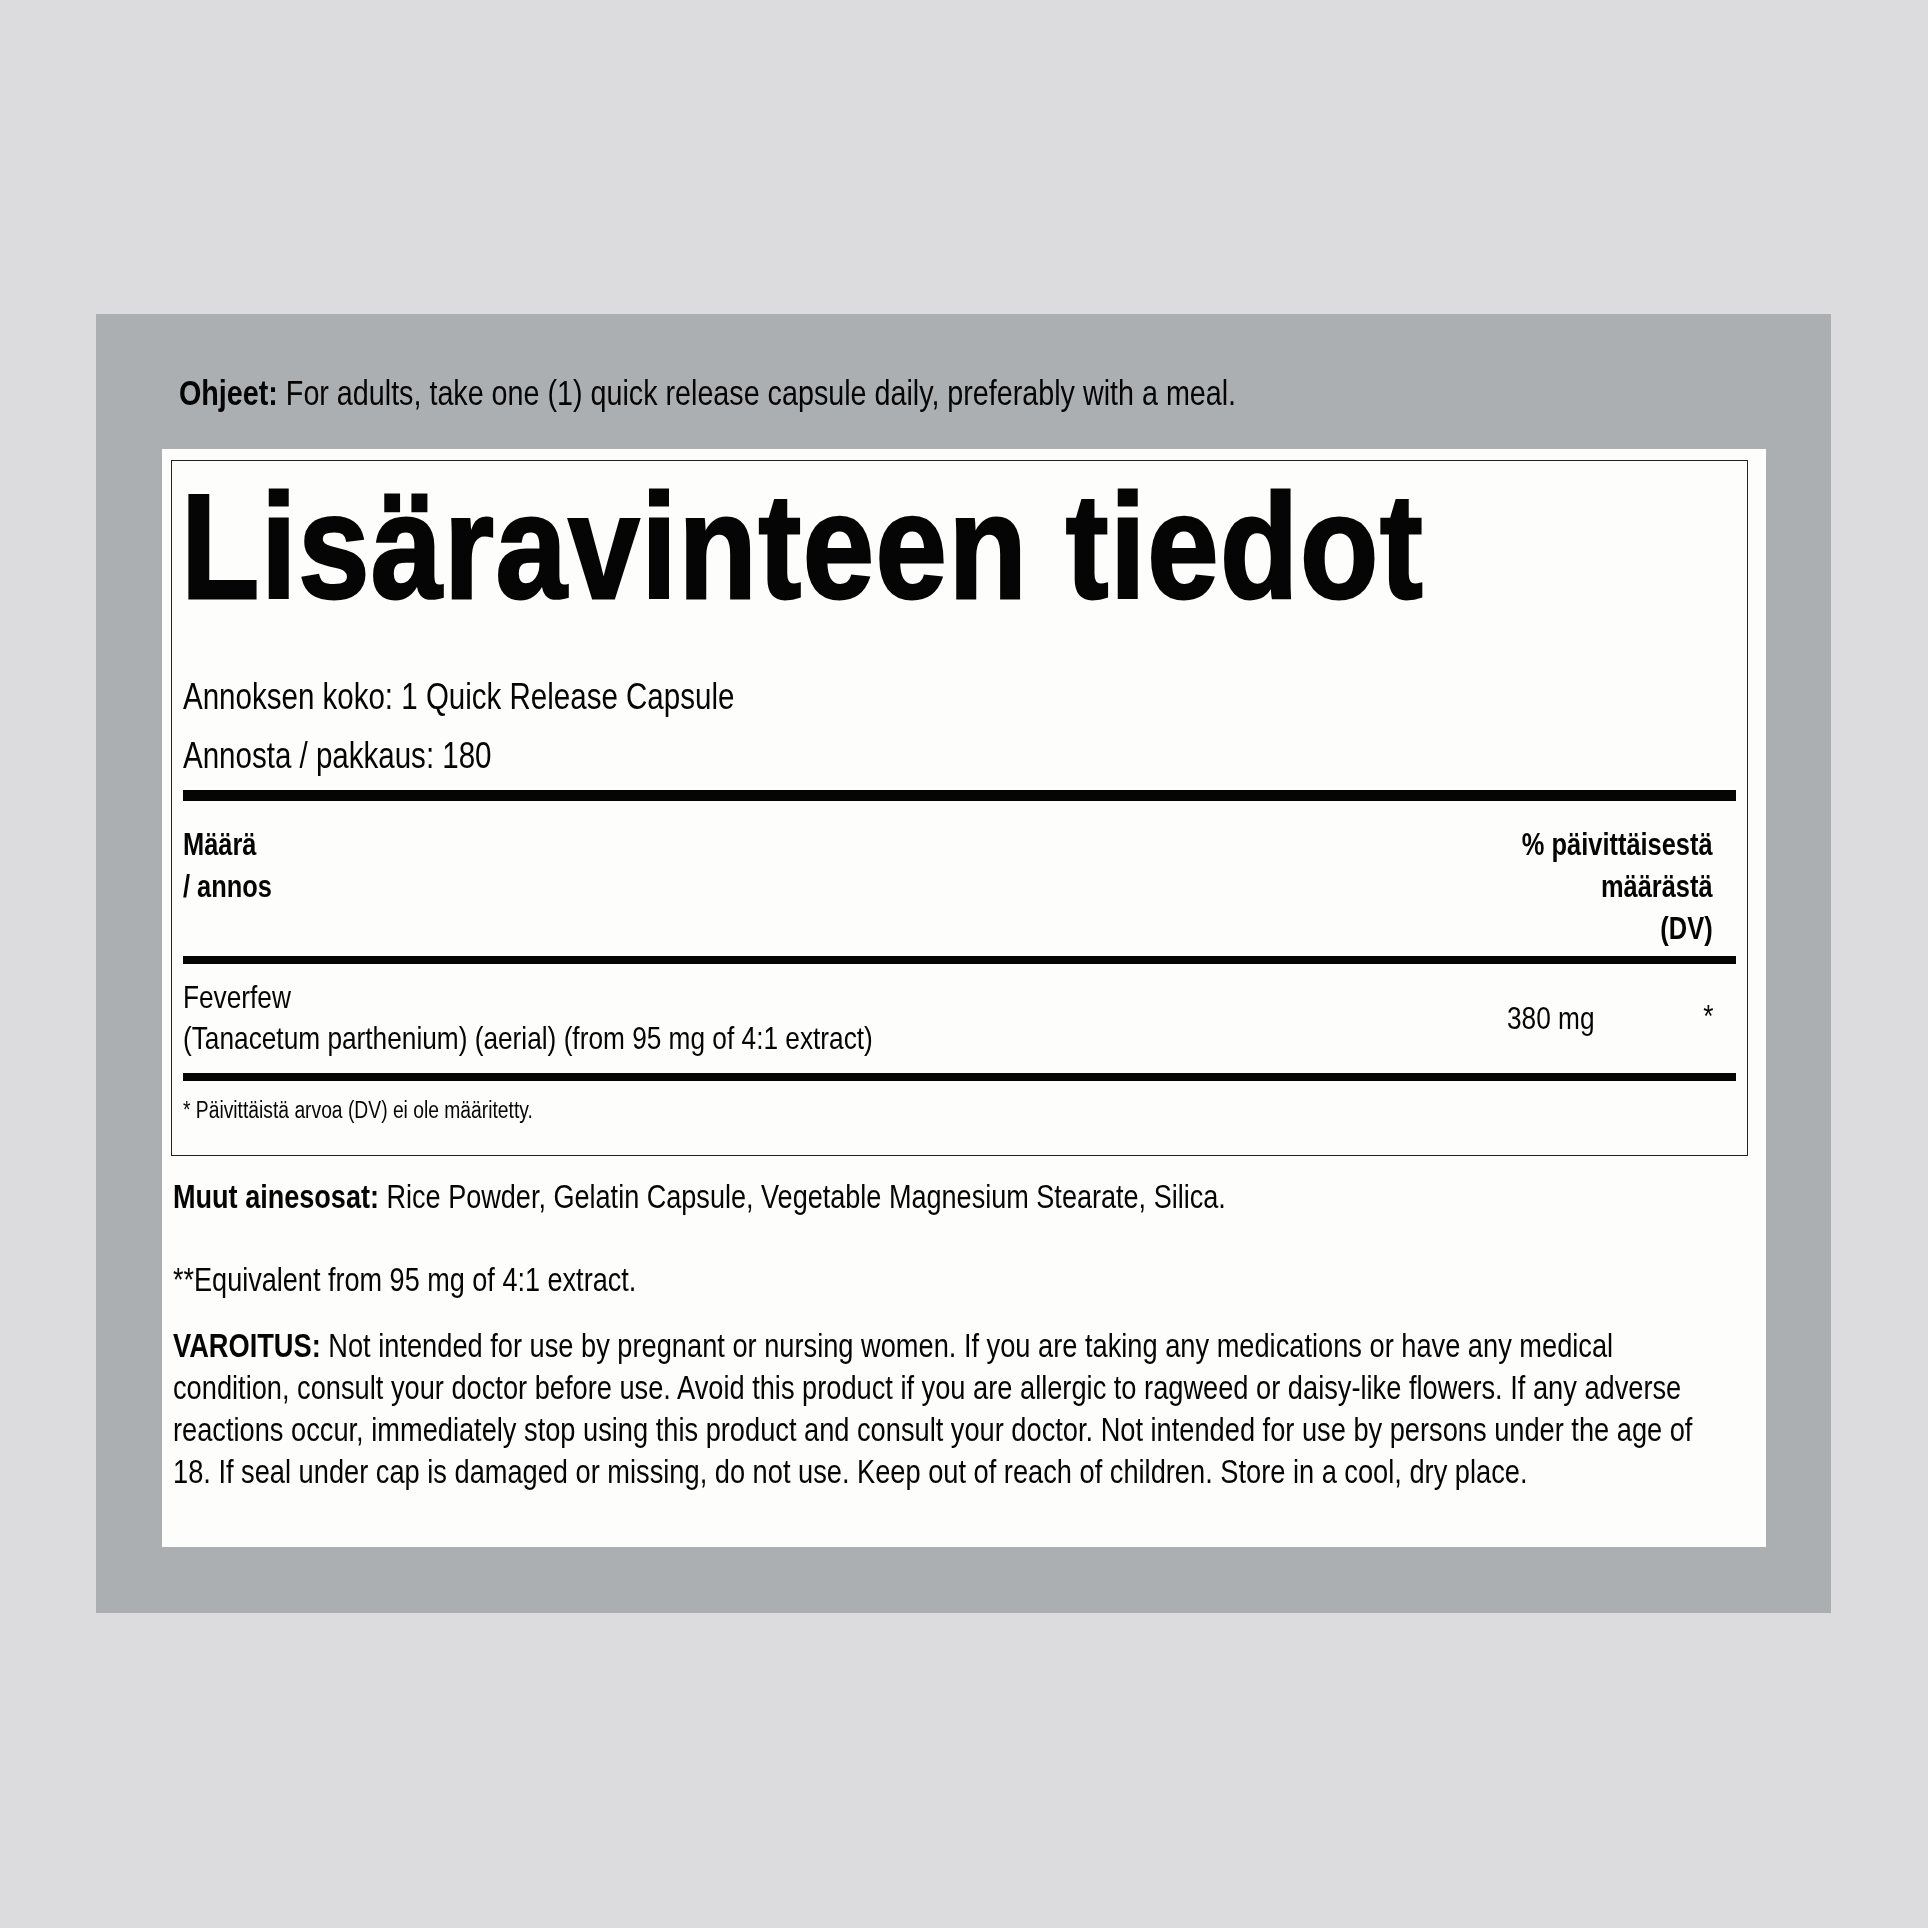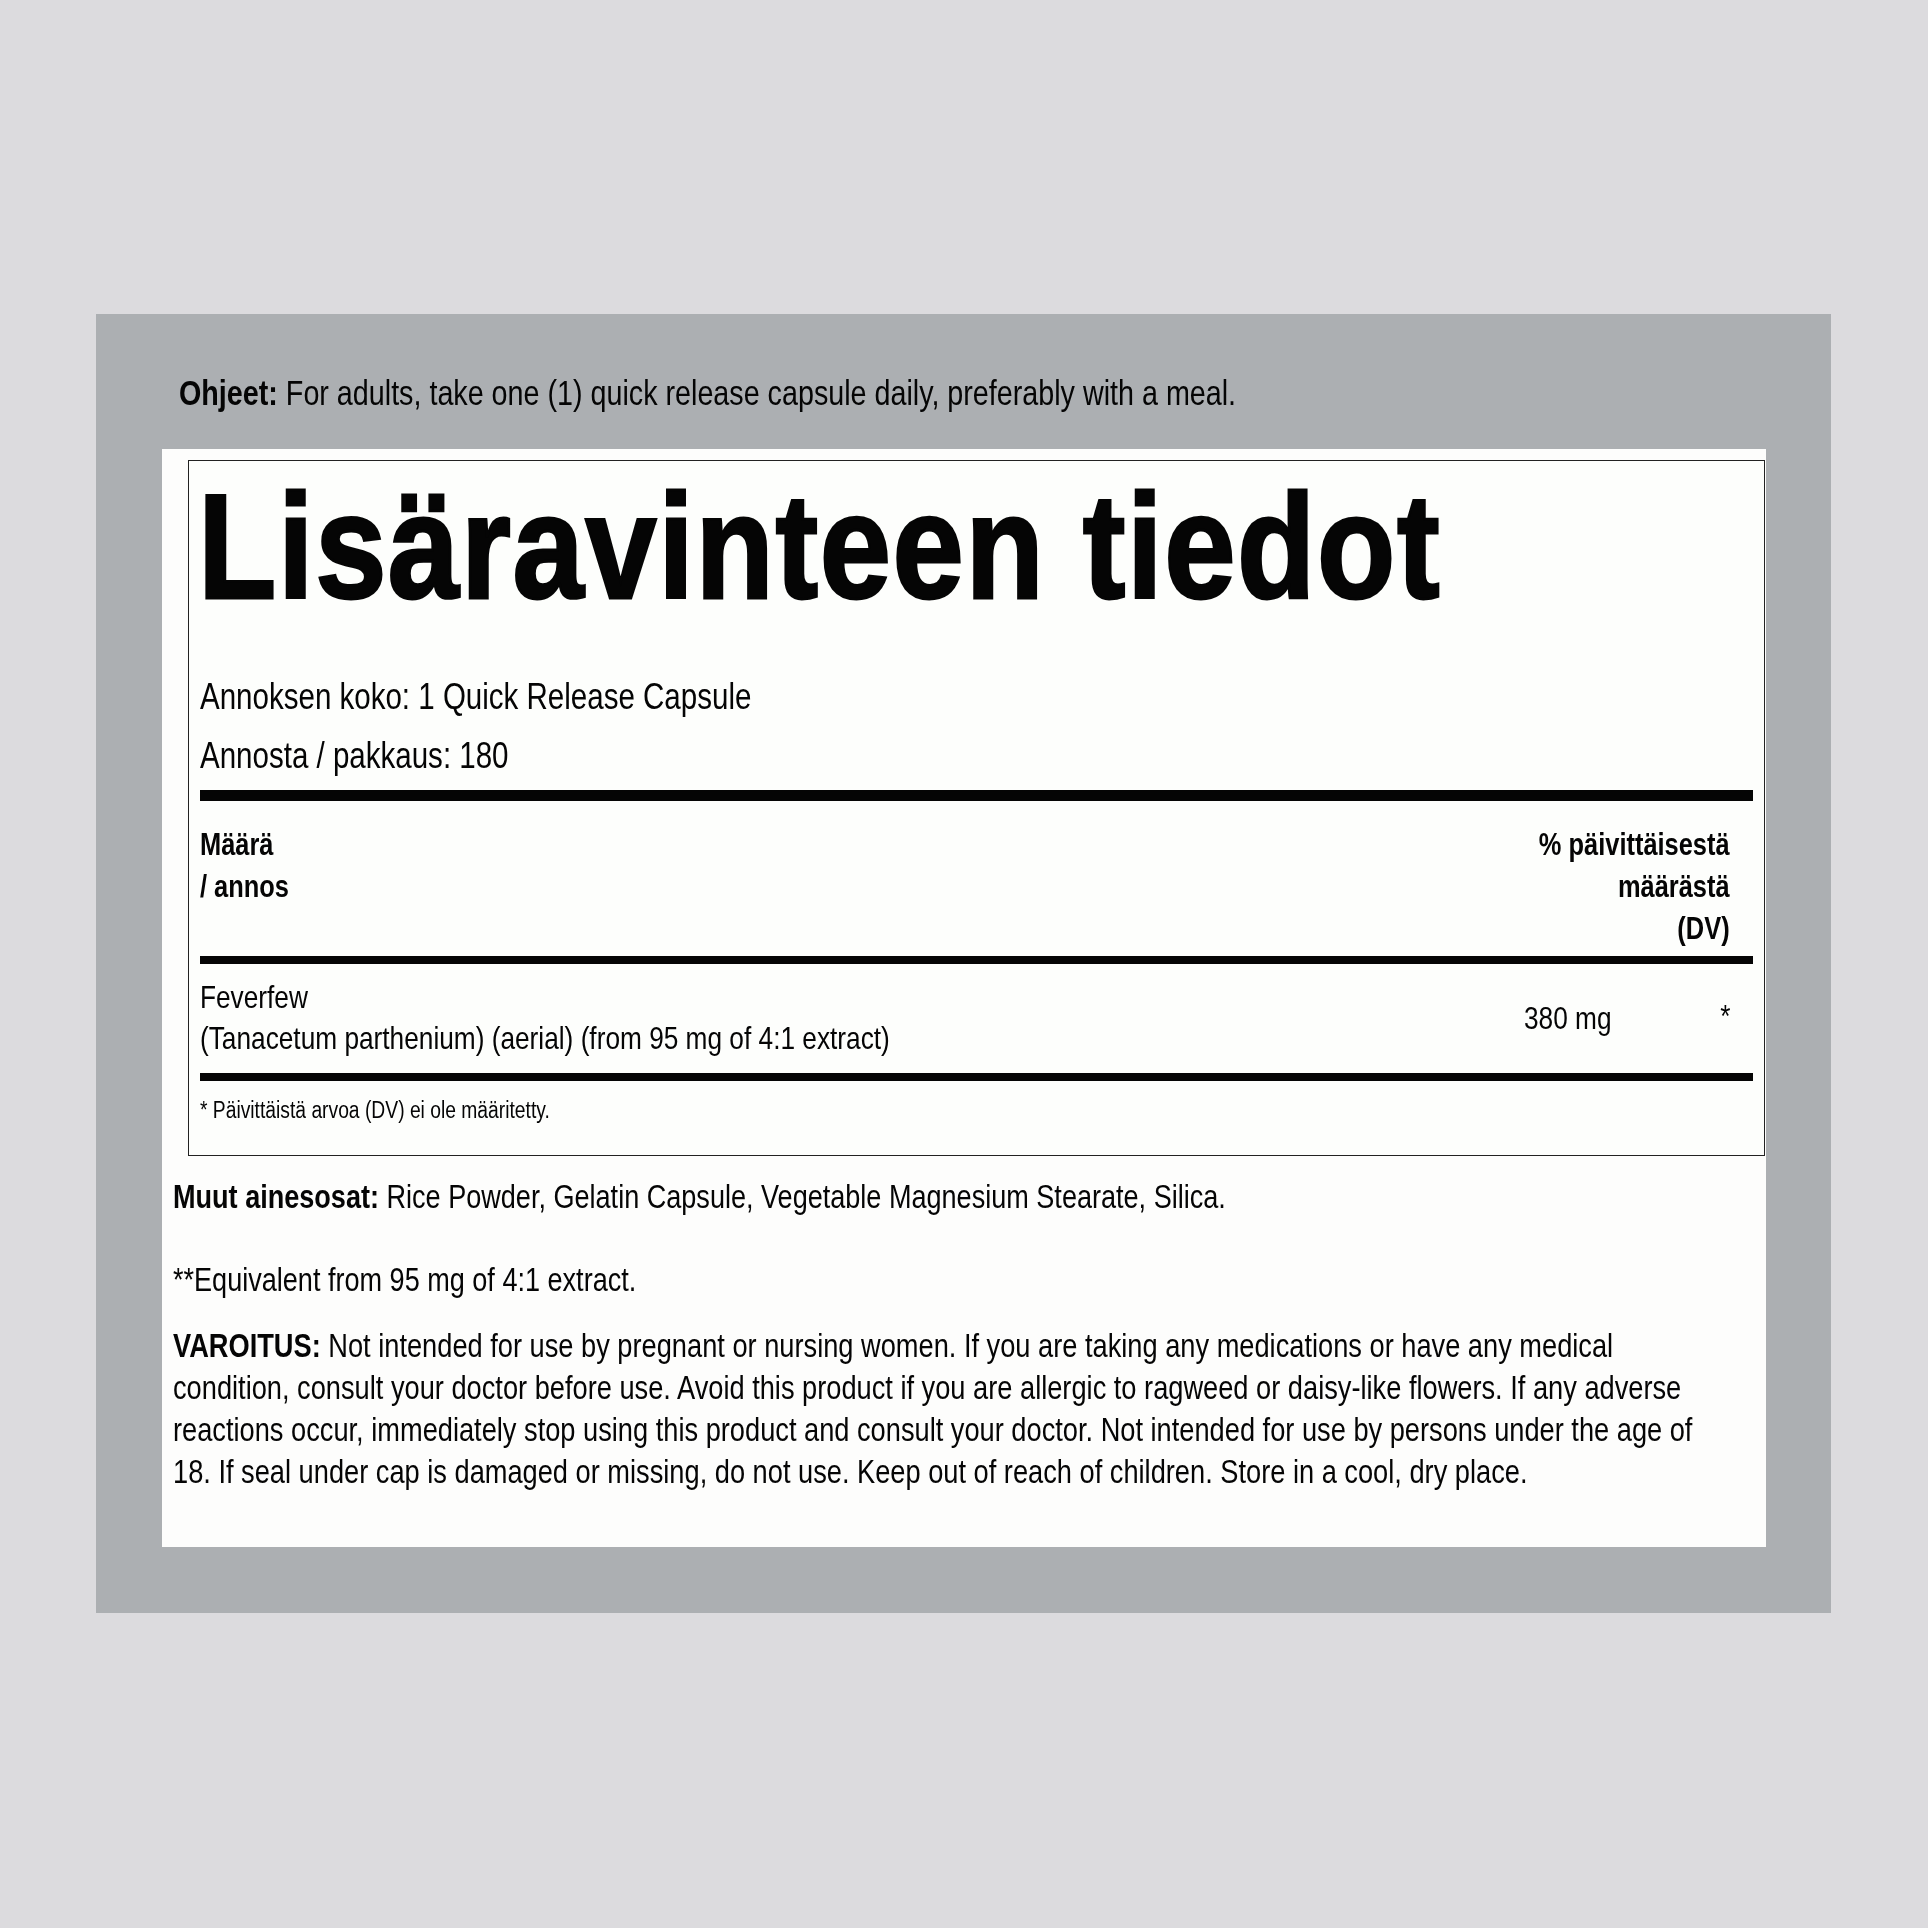--- a/index.html
+++ b/index.html
@@ -8,21 +8,21 @@
       font-family:"Liberation Sans", sans-serif; color:#050505;
     }
     .panel { position:absolute; left:96px; top:314px; width:1735px; height:1299px; background:#acafb2; }
     .directions {
       position:absolute; left:179px; top:375px; font-size:35px; white-space:nowrap;
       transform:scaleX(0.82); transform-origin:left top; line-height:1;
     }
     .bold { font-weight:bold; }
     .label { position:absolute; left:162px; top:449px; width:1604px; height:1098px; background:#fdfdfc; }
     .facts {
-      position:absolute; left:26px; top:11.3px; width:1577px; height:696px;
+      position:absolute; left:9px; top:11.3px; width:1577px; height:696px;
       border:1.9px solid #222; box-sizing:border-box; background:#fdfefc;
     }
     .title {
       position:absolute; left:9.4px; top:7.5px; font-size:149px; font-weight:bold; white-space:nowrap;
       letter-spacing:1.9px; transform:scaleX(0.86); transform-origin:left top; line-height:1.05;
       -webkit-text-stroke:2.8px #050505;
     }
     .cond { transform:scaleX(0.82); transform-origin:left top; white-space:nowrap; position:absolute; line-height:1; }
     .condr { transform:scaleX(0.82); transform-origin:right top; white-space:nowrap; position:absolute; line-height:1; text-align:right; }
     .serving { left:11.3px; top:218px; font-size:36px; }

